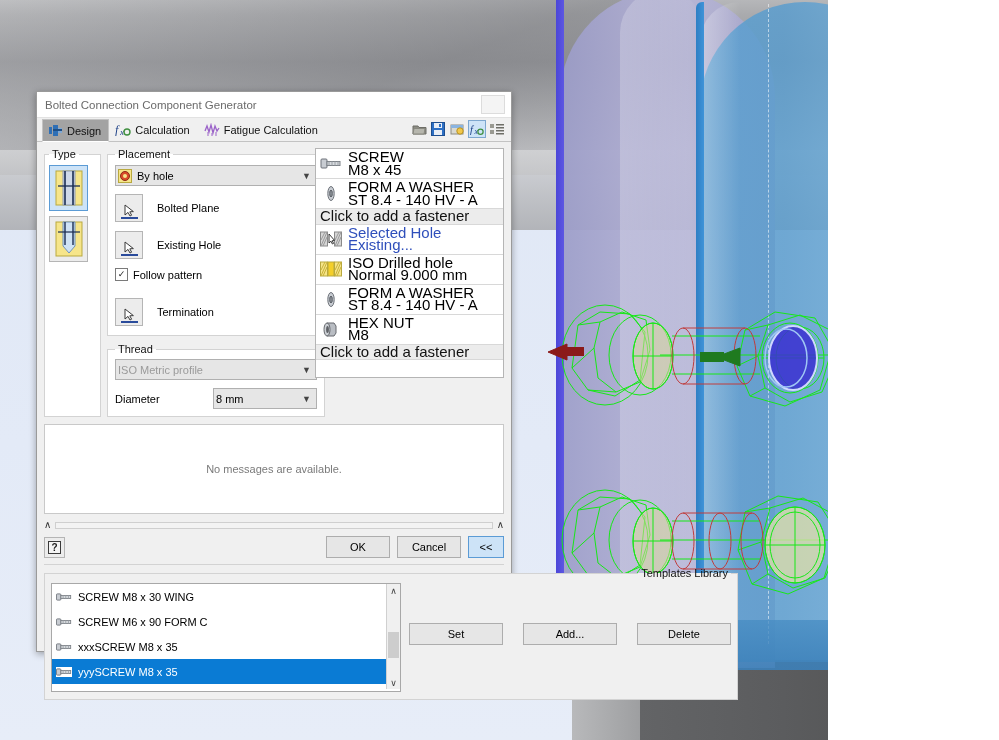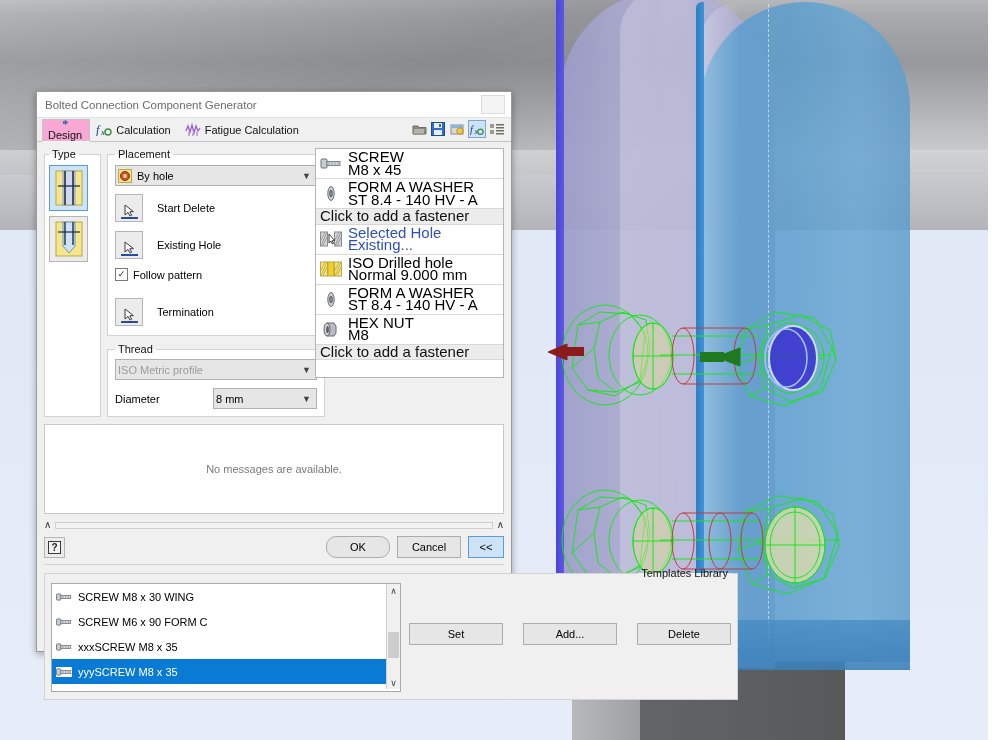--- a/index.html
+++ b/index.html
@@ -1,17 +1,17 @@
 <!DOCTYPE html>
 <html><head>
 <meta charset="utf-8">
 <style>
   html,body{margin:0;padding:0;}
   body{width:999px;height:740px;overflow:hidden;font-family:"Liberation Sans",sans-serif;font-size:11px;color:#000;}
-  #root{position:relative;width:988px;height:740px;overflow:hidden;background:#dfe7f5;}
+  #root{position:relative;width:828px;height:740px;overflow:hidden;background:#dfe7f5;}
 
   
   .vp{position:absolute;inset:0;overflow:hidden;}
   .sky{position:absolute;left:0;top:0;width:999px;height:740px;
        background:linear-gradient(180deg,#dfe7f5 0%,#e3eaf7 60%,#e7edf8 100%);}
   .bigcyl{position:absolute;left:-40px;top:-30px;width:1080px;height:205px;
        background:linear-gradient(180deg,#cfd0d2 0%,#a9aaad 22%,#97989c 45%,#b4b5b8 70%,#c9cacd 88%,#d6d7d9 100%);}
   .bigcyl2{position:absolute;left:-40px;top:150px;width:1080px;height:80px;
        background:linear-gradient(180deg,#d3d4d6 0%,#bdbec1 50%,#aaabae 100%);opacity:.85;}
   .bigcyl-shadow{position:absolute;left:-40px;top:0px;width:700px;height:175px;
@@ -54,22 +54,22 @@
        background:#f0f0f0;border:1px solid #9a9a9a;box-shadow:0 2px 7px rgba(0,0,0,.33);}
   .dlg-title{height:25px;background:#ffffff;border-bottom:1px solid #e2e2e2;
        display:flex;align-items:center;padding:0 6px 0 8px;}
   .dlg-title span{color:#6b6b6b;font-size:11.5px;}
   .dlg-title-btn{margin-left:auto;width:22px;height:17px;background:#f4f4f4;border:1px solid #dcdcdc;}
 
   .tabs{height:23px;background:#f0f0f0;display:flex;align-items:flex-end;position:relative;
         border-bottom:1px solid #c3c3c3;padding-left:5px;}
   .tab{display:flex;align-items:center;gap:4px;height:21px;padding:0 7px 0 5px;
        border:1px solid transparent;font-size:11px;color:#111;cursor:default;}
-  .tab.sel{background:#f9a8d4;border:1px solid #c3c3c3;border-bottom:1px solid #ffffff;
-       margin-bottom:-1px;flex-direction:column;}
+  .tab.sel{background:#a3a3a3;border:1px solid #c3c3c3;border-bottom:1px solid #ffffff;
+       margin-bottom:-1px;}
   .tb{position:absolute;right:6px;bottom:3px;display:flex;gap:3px;align-items:center;}
   .tb-btn{width:16px;height:16px;display:flex;align-items:center;justify-content:center;}
   .tb-btn.on{background:#cde3f7;border:1px solid #7da7cf;}
 
   .body{padding:6px 7px 0 7px;display:flex;gap:6px;}
 
   fieldset{border:1px solid #d3d3d3;margin:0;padding:5px 7px 7px 7px;background:#fff;}
   legend{font-size:11px;padding:0 3px;color:#111;}
 
   .type-fs{width:47px;padding:5px 4px 7px 4px;}
@@ -355,21 +355,21 @@
             <span class="arr">▼</span>
           </div>
 
           <div class="pick-row">
             <div class="pick-btn">
               <svg width="13" height="13" viewBox="0 0 13 13">
                 <path d="M2 1 L2 11 L5 8.4 L7 12 L8.6 11.2 L6.8 7.8 L10.4 7.6 Z" fill="#fff" stroke="#3a3a3a"></path>
               </svg>
               <div class="line"></div>
             </div>
-            <span>Start Delete</span>
+            <span>Bolted Plane</span>
           </div>
 
           <div class="pick-row">
             <div class="pick-btn">
               <svg width="13" height="13" viewBox="0 0 13 13">
                 <path d="M2 1 L2 11 L5 8.4 L7 12 L8.6 11.2 L6.8 7.8 L10.4 7.6 Z" fill="#fff" stroke="#3a3a3a"></path>
               </svg>
               <div class="line"></div>
             </div>
             <span>Existing Hole</span>
@@ -520,21 +520,21 @@
     </div>
 
     <div class="btnbar">
       <div class="helpbtn">
         <svg width="13" height="13" viewBox="0 0 13 13">
           <rect x="0.5" y="0.5" width="12" height="12" fill="#f3f3f3" stroke="#3a3a3a"></rect>
           <text x="6.5" y="10" text-anchor="middle" font-family="Liberation Sans, sans-serif" font-size="10" font-weight="bold" fill="#1a1a1a">?</text>
         </svg>
       </div>
       <div class="spacer"></div>
-      <div class="btn" style="min-width:62px;border-radius:10px;">OK</div>
+      <div class="btn" style="min-width:62px;">OK</div>
       <div class="btn" style="min-width:62px;">Cancel</div>
       <div class="btn sel">&lt;&lt;</div>
     </div>
 
     <div class="tmpl">
       <fieldset class="tmpl-fs">
         <legend>Templates Library</legend>
         <div class="tmpl-in">
           <div class="tlist">
             <div class="trow">

